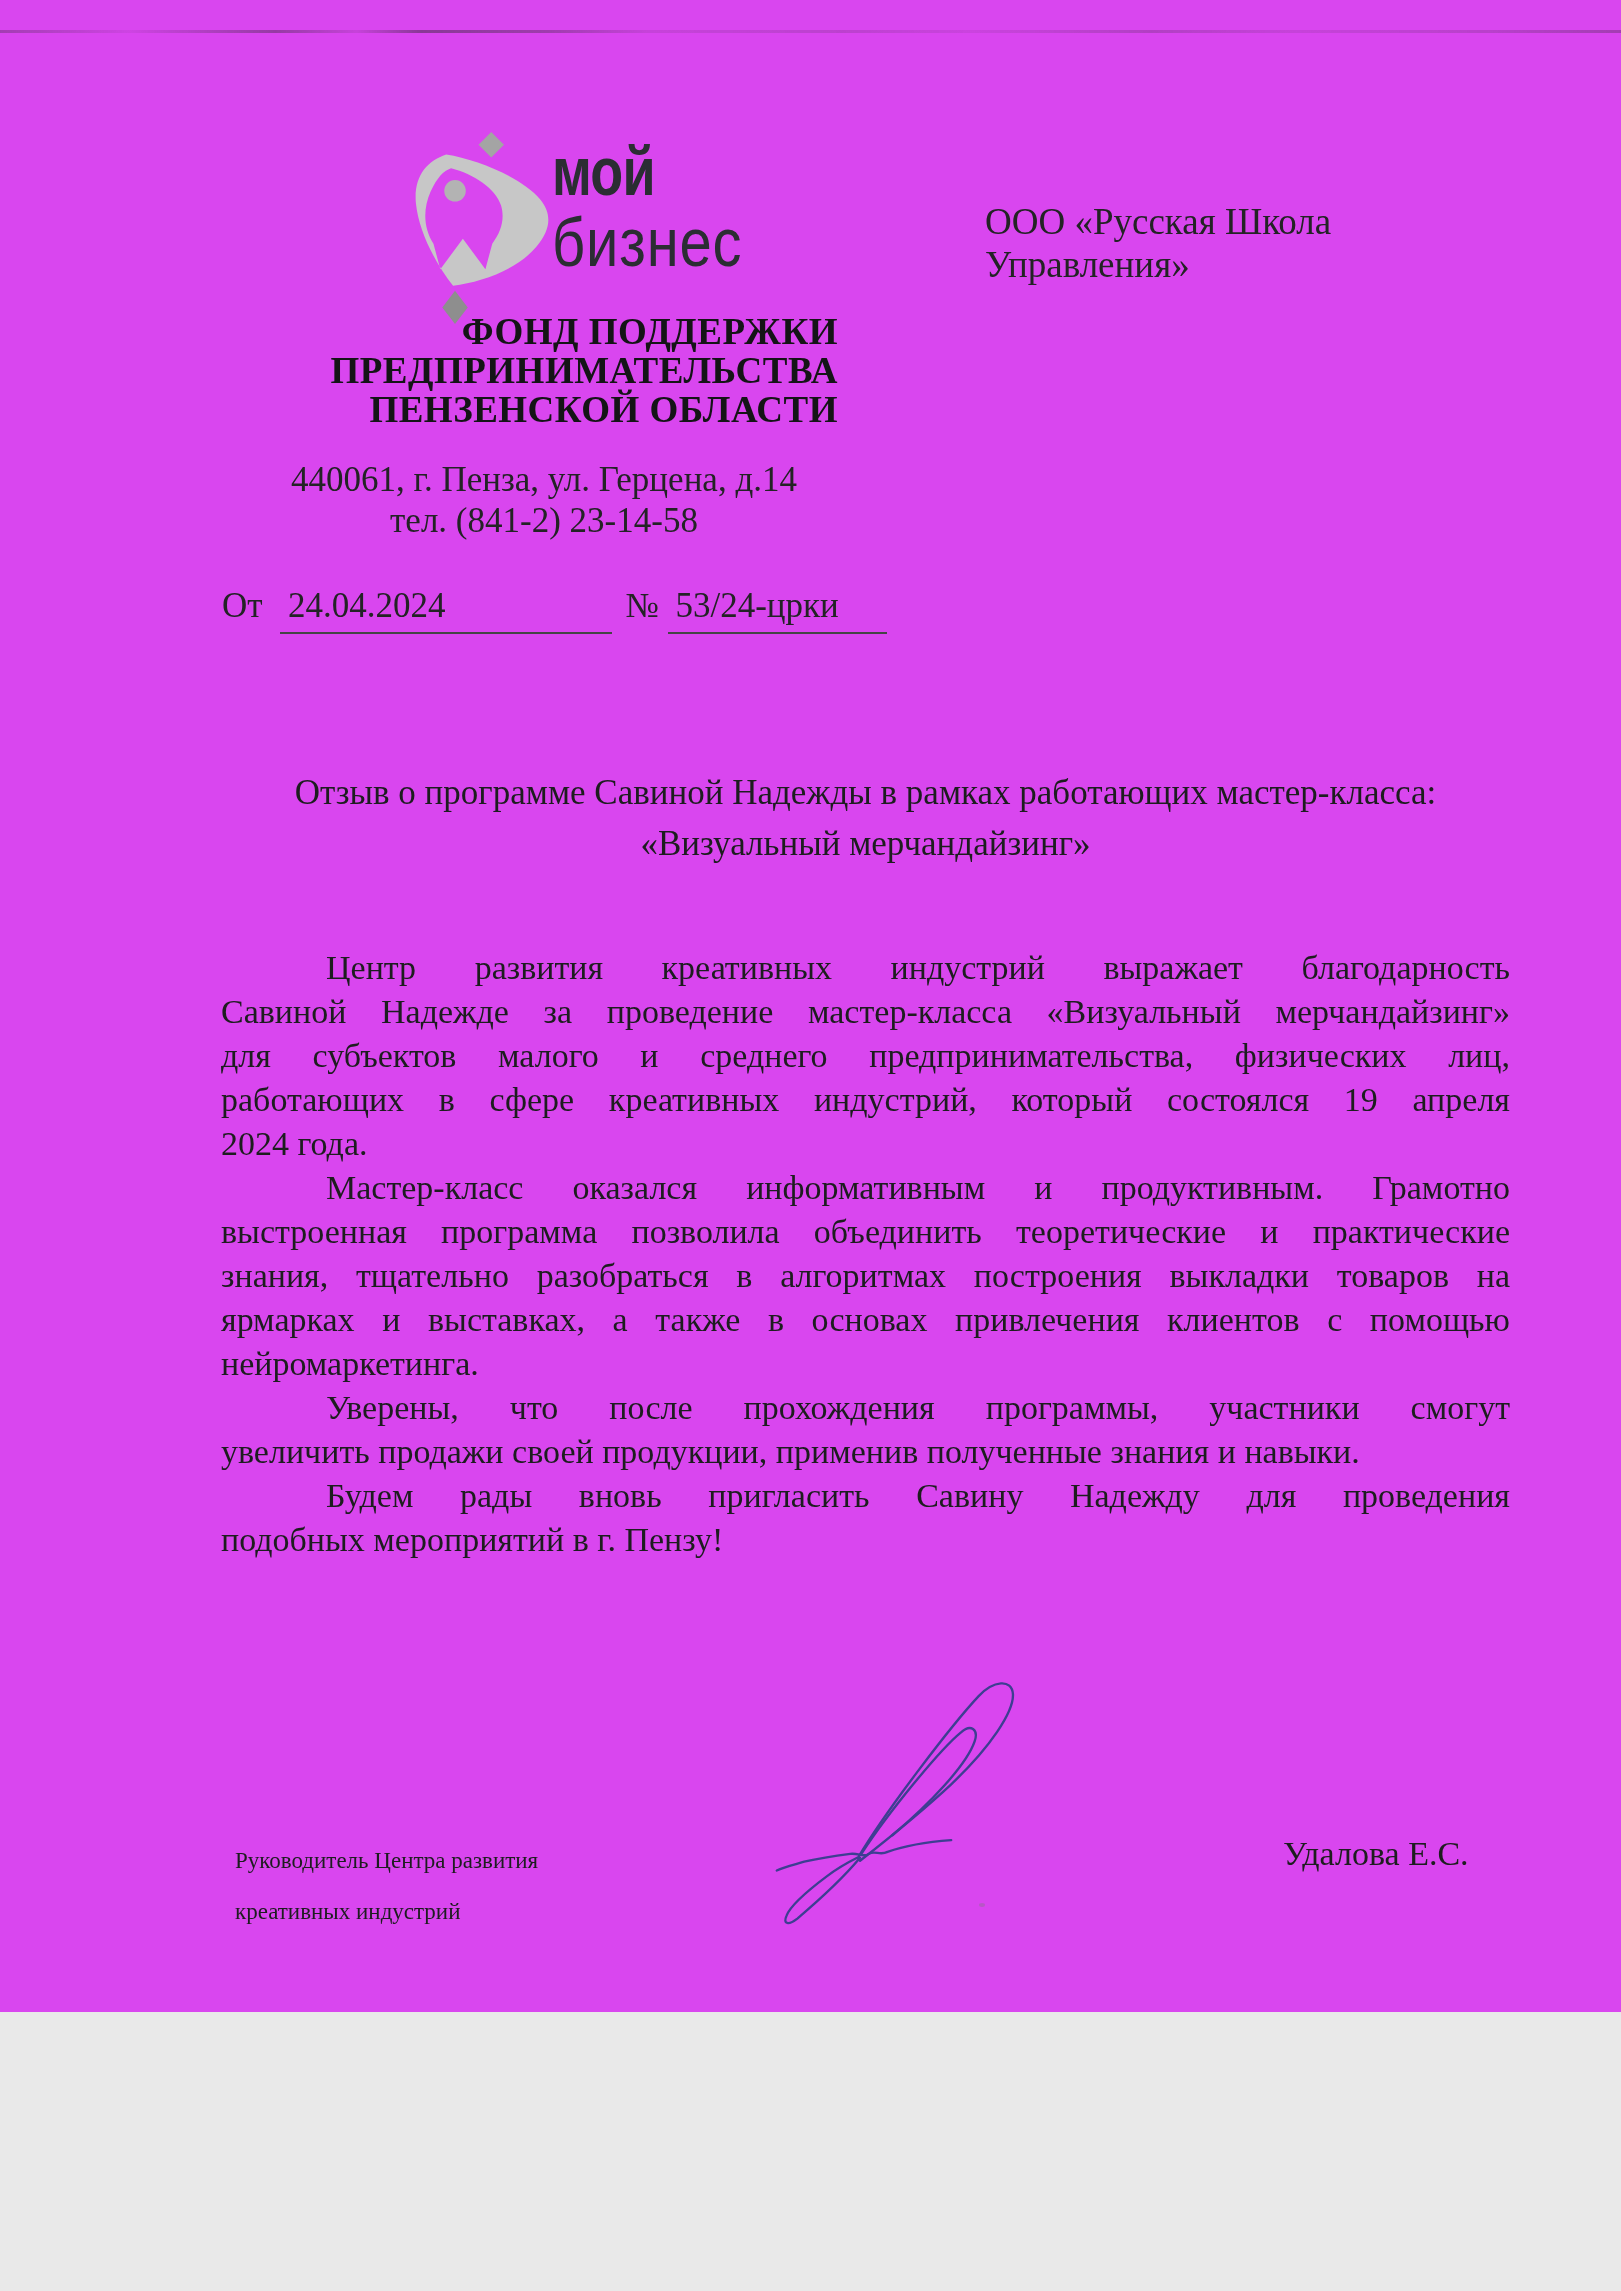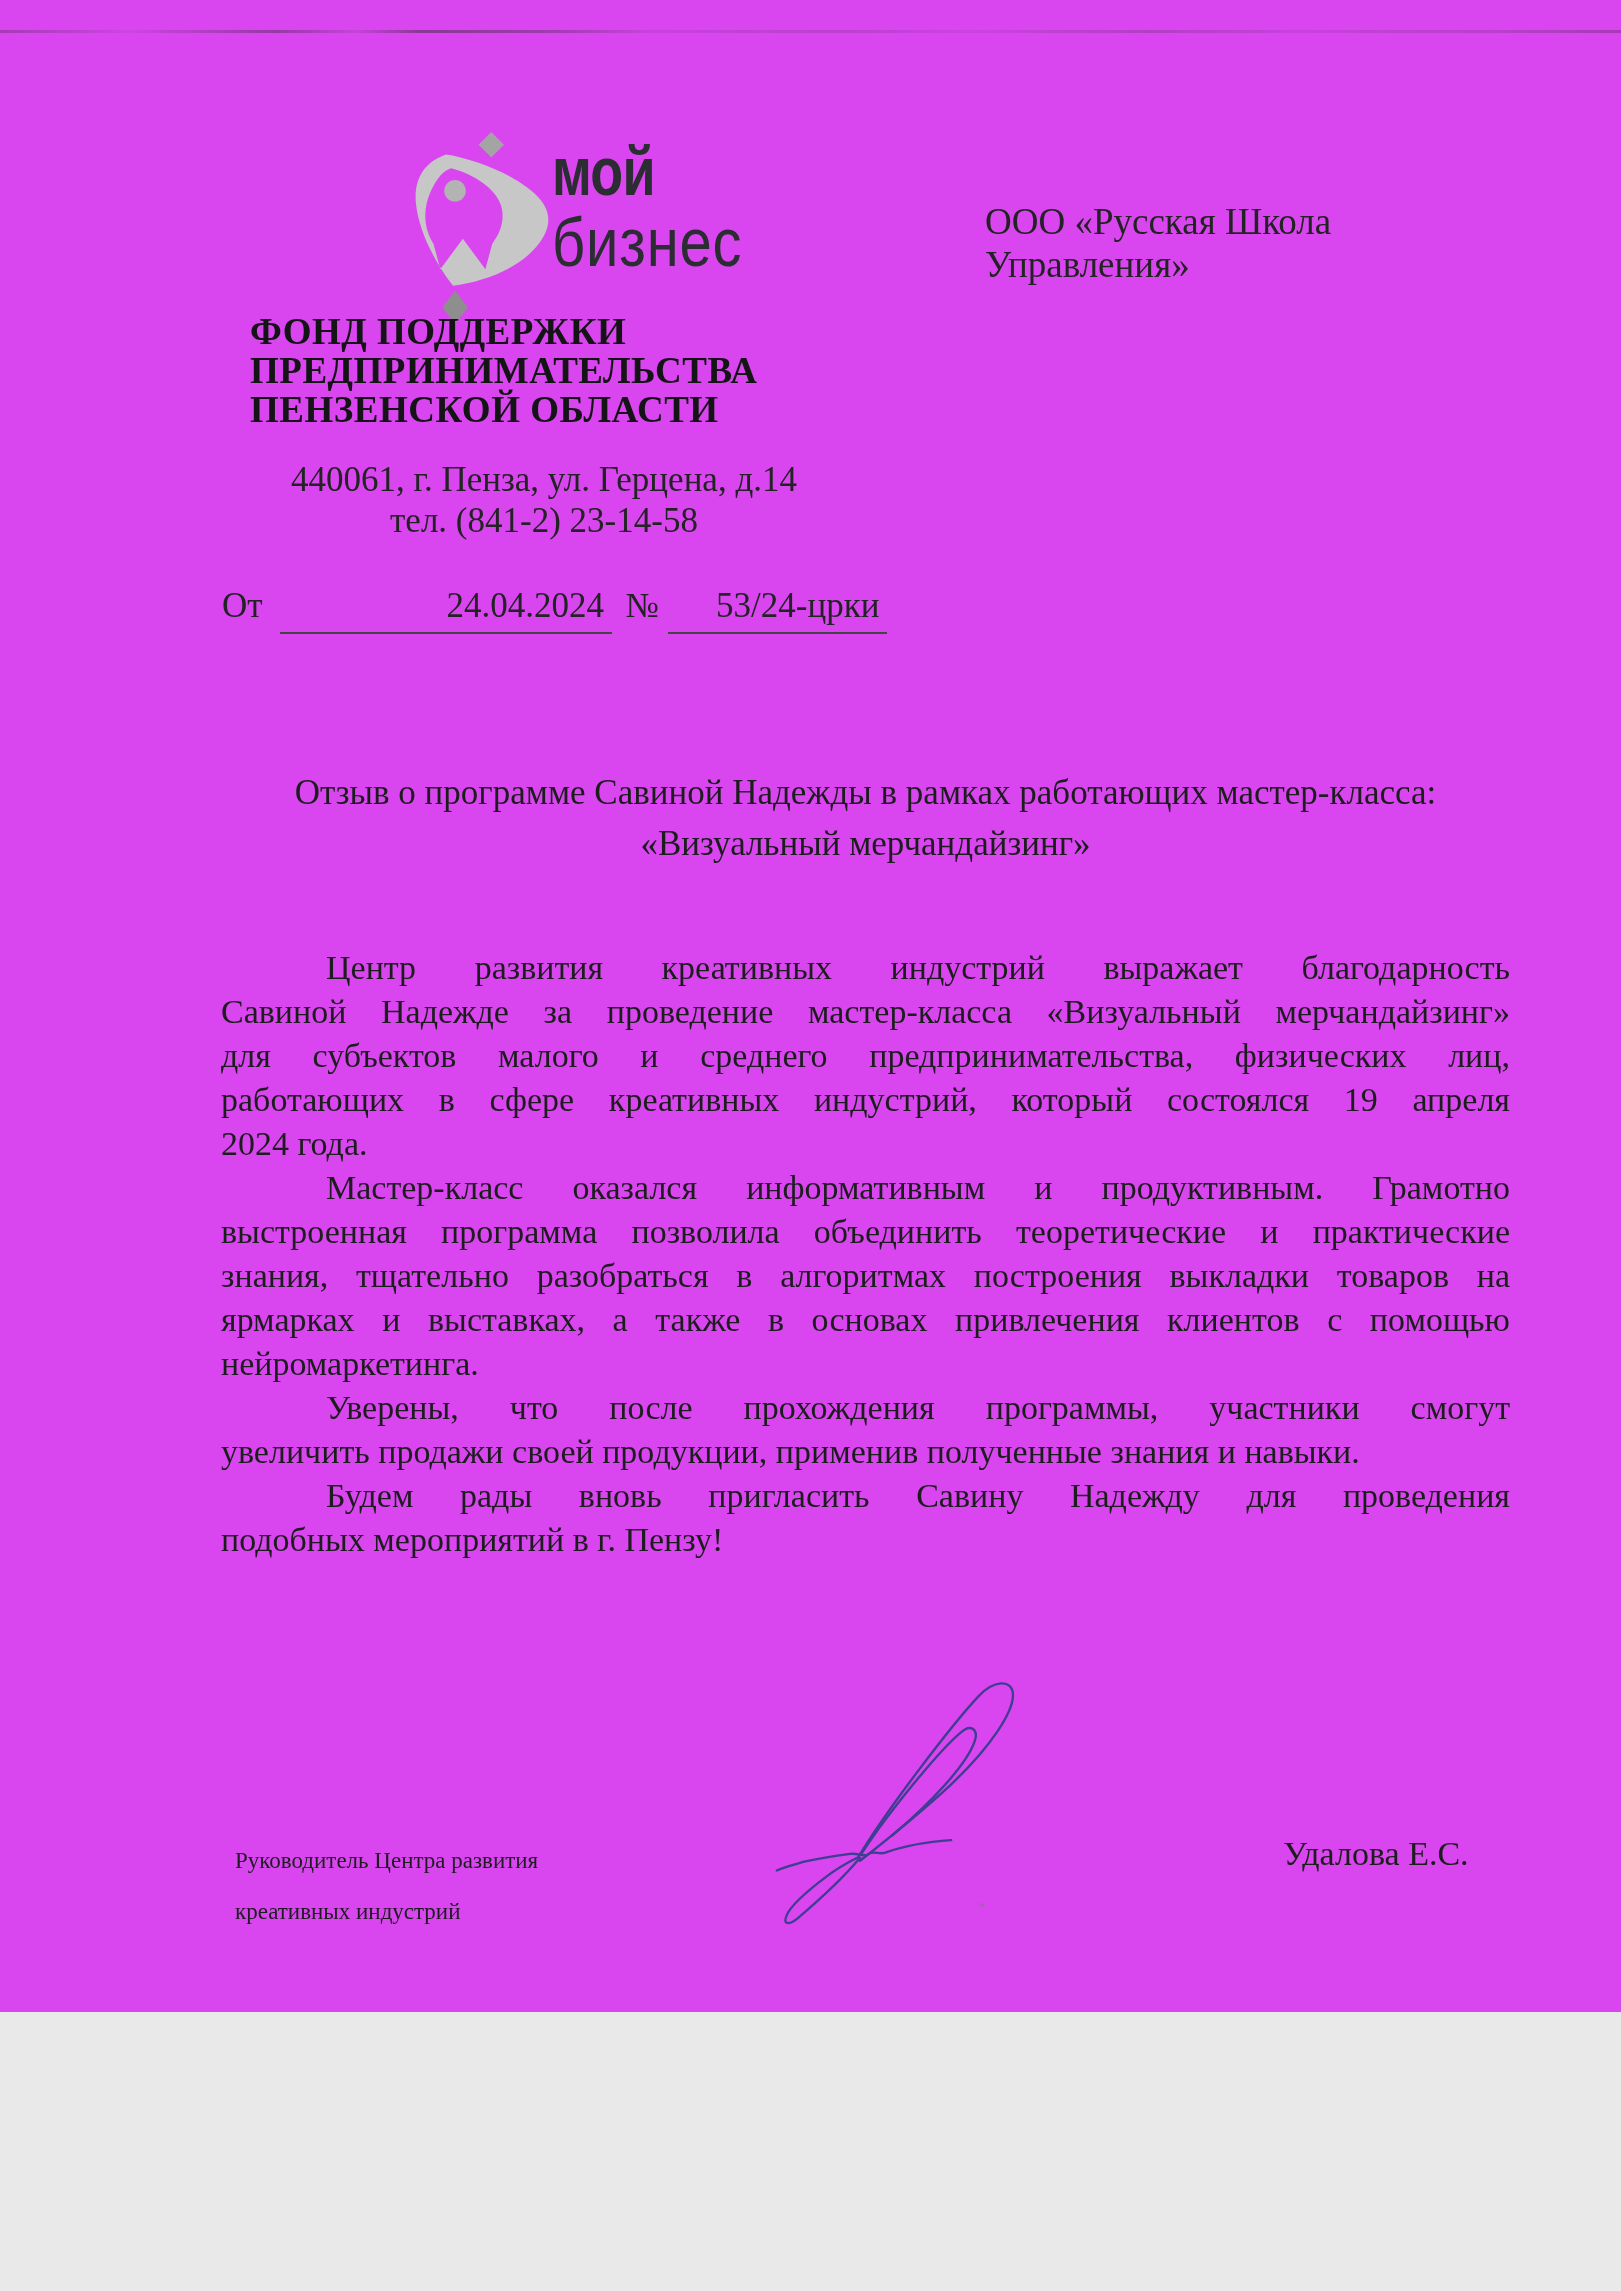--- a/index.html
+++ b/index.html
@@ -32,34 +32,34 @@
   }
   .logo-word2 {
     position:absolute; left:552px; top:208px;
     font-family:"Liberation Sans", sans-serif; font-weight:500; font-size:69px;
     letter-spacing:1px; color:#2b2d33; transform:scaleX(.84); transform-origin:left top;
     line-height:1;
   }
 
   .org-name {
     position:absolute; left:250px; top:312px; width:588px;
-    text-align:left; font-weight:bold; font-size:37px; line-height:39px;
+    text-align:right; font-weight:bold; font-size:37px; line-height:39px;
     color:#141416; letter-spacing:0.5px;
   }
   .org-address {
     position:absolute; left:250px; top:459px; width:588px;
     text-align:center; font-size:35px; line-height:41px; color:#232325;
   }
   .recipient {
     position:absolute; left:985px; top:200px; width:392px;
     font-size:37px; line-height:43px; color:#232325;
   }
 
   
-  .ref-row { position:absolute; left:222px; top:586px; font-size:35px; color:#232325; white-space:nowrap;text-align:right; }
+  .ref-row { position:absolute; left:222px; top:586px; font-size:35px; color:#232325; white-space:nowrap; }
   .ref-label { display:inline-block; }
   .ref-cell  { display:inline-block; border-bottom:2px solid #454545; padding:0 7.8px 5.9px 7.8px; }
   .ref-date  { width:316px; margin-left:17.6px; }
   .ref-no-label { margin-left:13.7px; }
   .ref-number  { width:204px; margin-left:8.8px; }
 
   .doc-title {
     position:absolute; left:221px; top:767px; width:1289px;
     text-align:center; font-size:35px; line-height:51px; color:#1d1d1f;
   }

